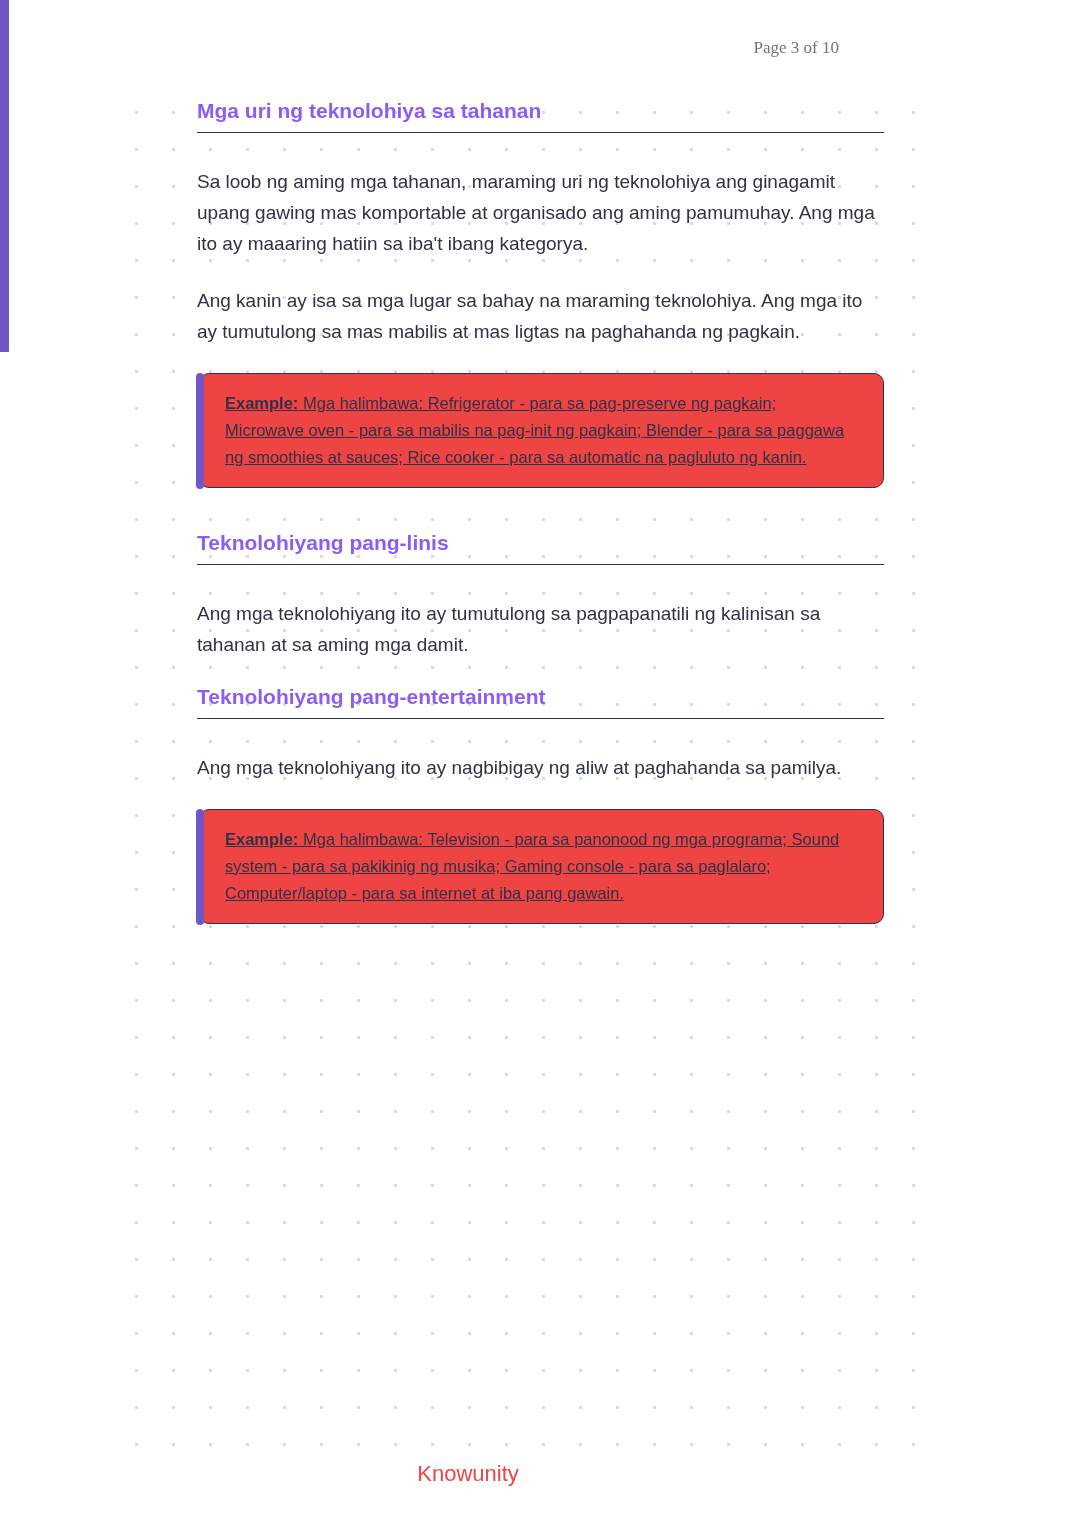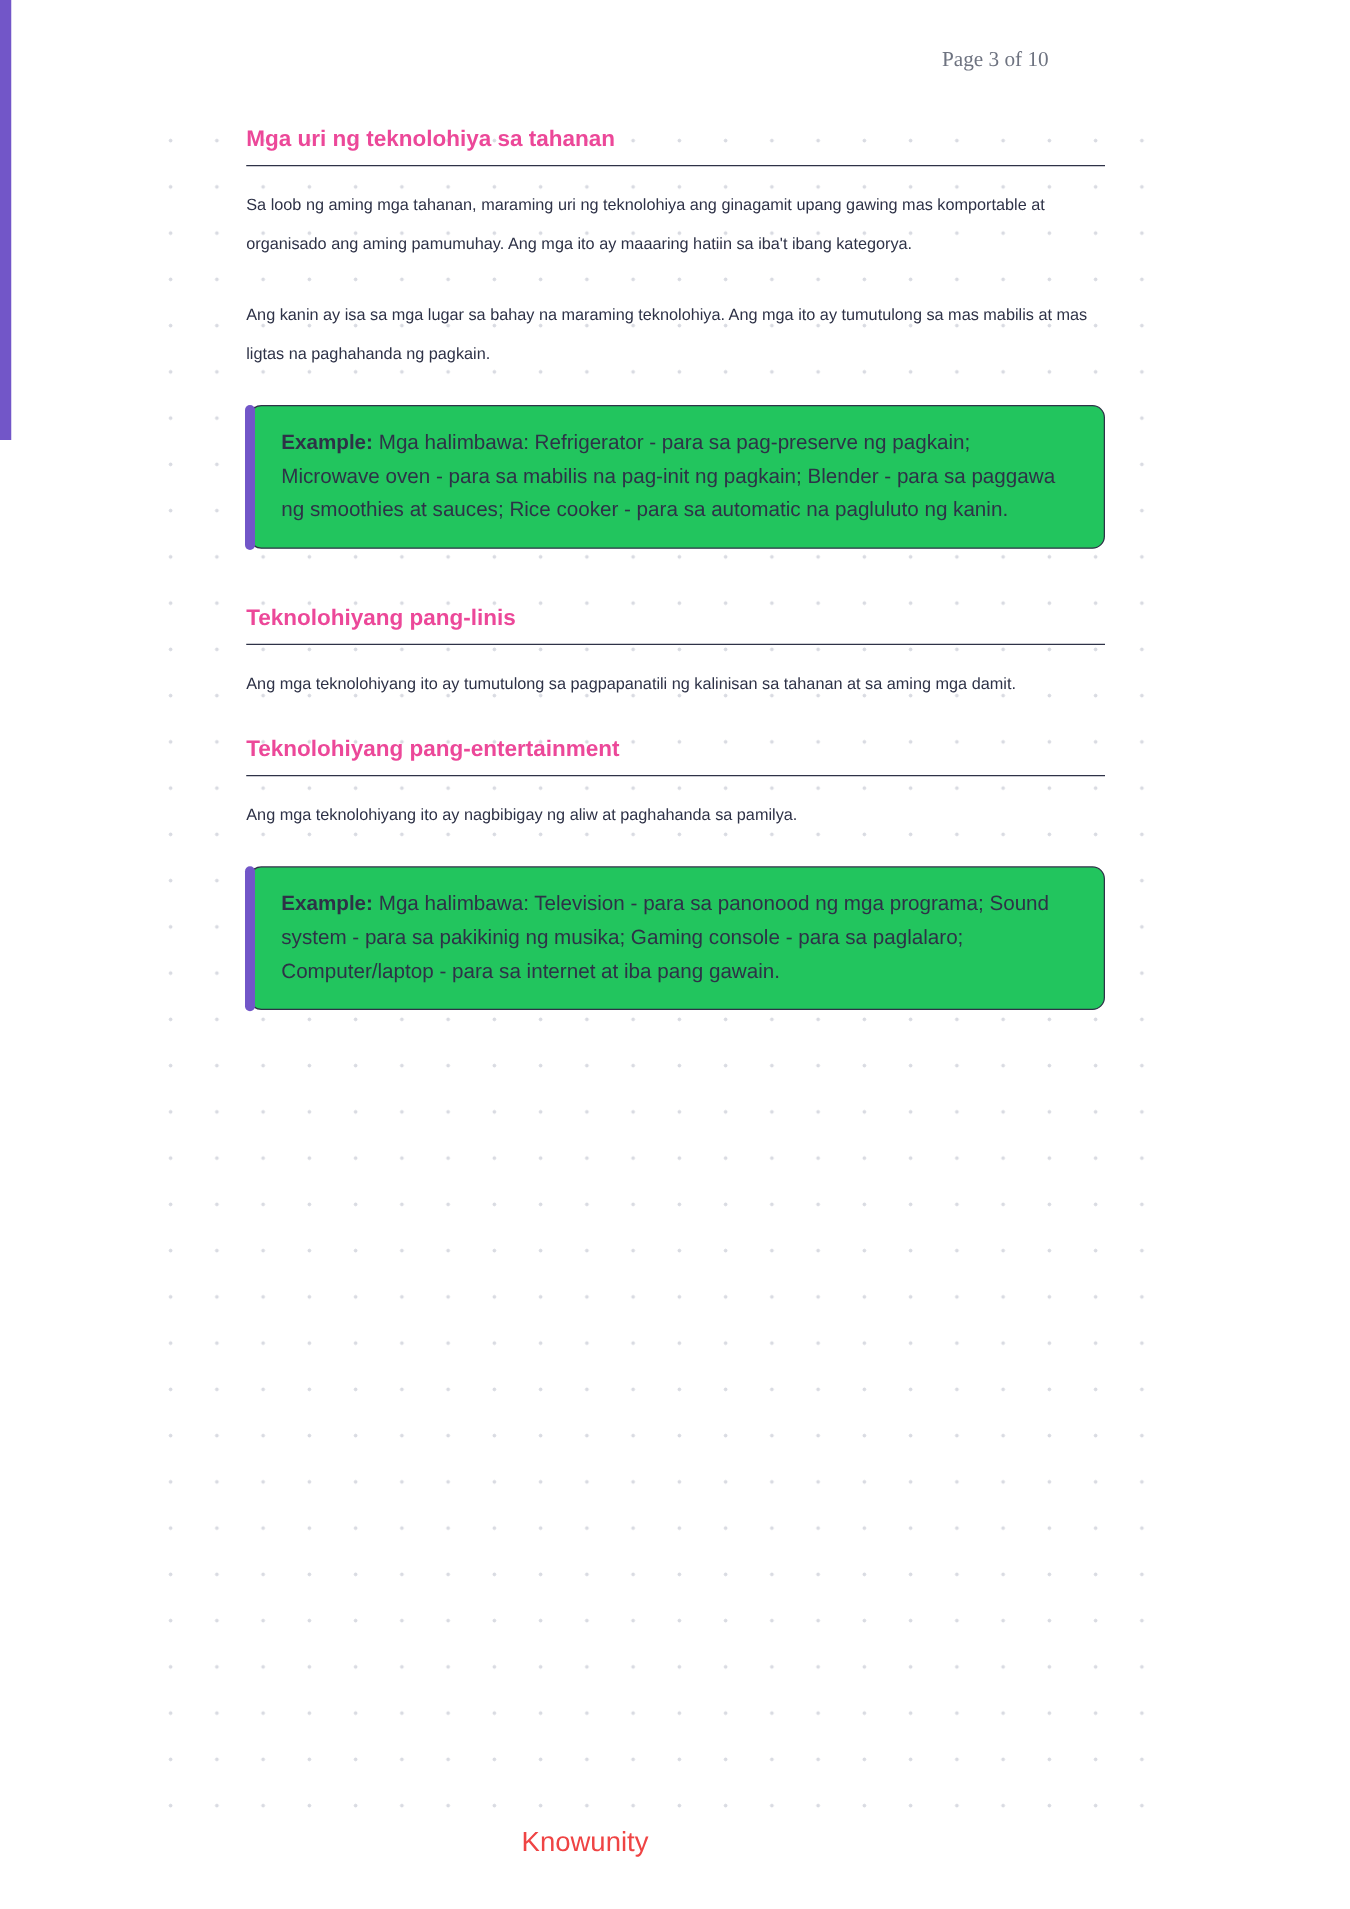--- a/index.html
+++ b/index.html
@@ -46,43 +46,44 @@
     z-index: 3;
   }
   .content {
     position: absolute;
     left: 197px;
     top: 100px;
     width: 687px;
     z-index: 3;
   }
   .section-heading {
-    font-size: 18px;
+    font-size: 21px;
     font-weight: 700;
     line-height: 22px;
-    color: #ec4899;
+    color: #8b5cf6;
     padding-bottom: 10px;
     border-bottom: 1.6px solid #2e3247;
-    margin-bottom: 15px;
+    margin-bottom: 33px;
   }
   .para {
-    font-size: 13px;
+    font-size: 19px;
     line-height: 31px;
     color: #2e3247;
     margin-bottom: 26px;
   }
   .example-box {
     position: relative;
-    background: #22c55e;
+    background: #ef4444;
     border: 1.5px solid #2e3247;
     border-radius: 10px;
     padding: 16px 24px 16px 25px;
     margin: 14px 0 44px 2px;
     font-size: 16.5px;
     line-height: 27px;
+    text-decoration: underline;
   }
   .example-box::before {
     content: "";
     position: absolute;
     left: -4px;
     top: -1.5px;
     bottom: -1.5px;
     width: 8px;
     background: #7256c8;
     border-radius: 6px;

